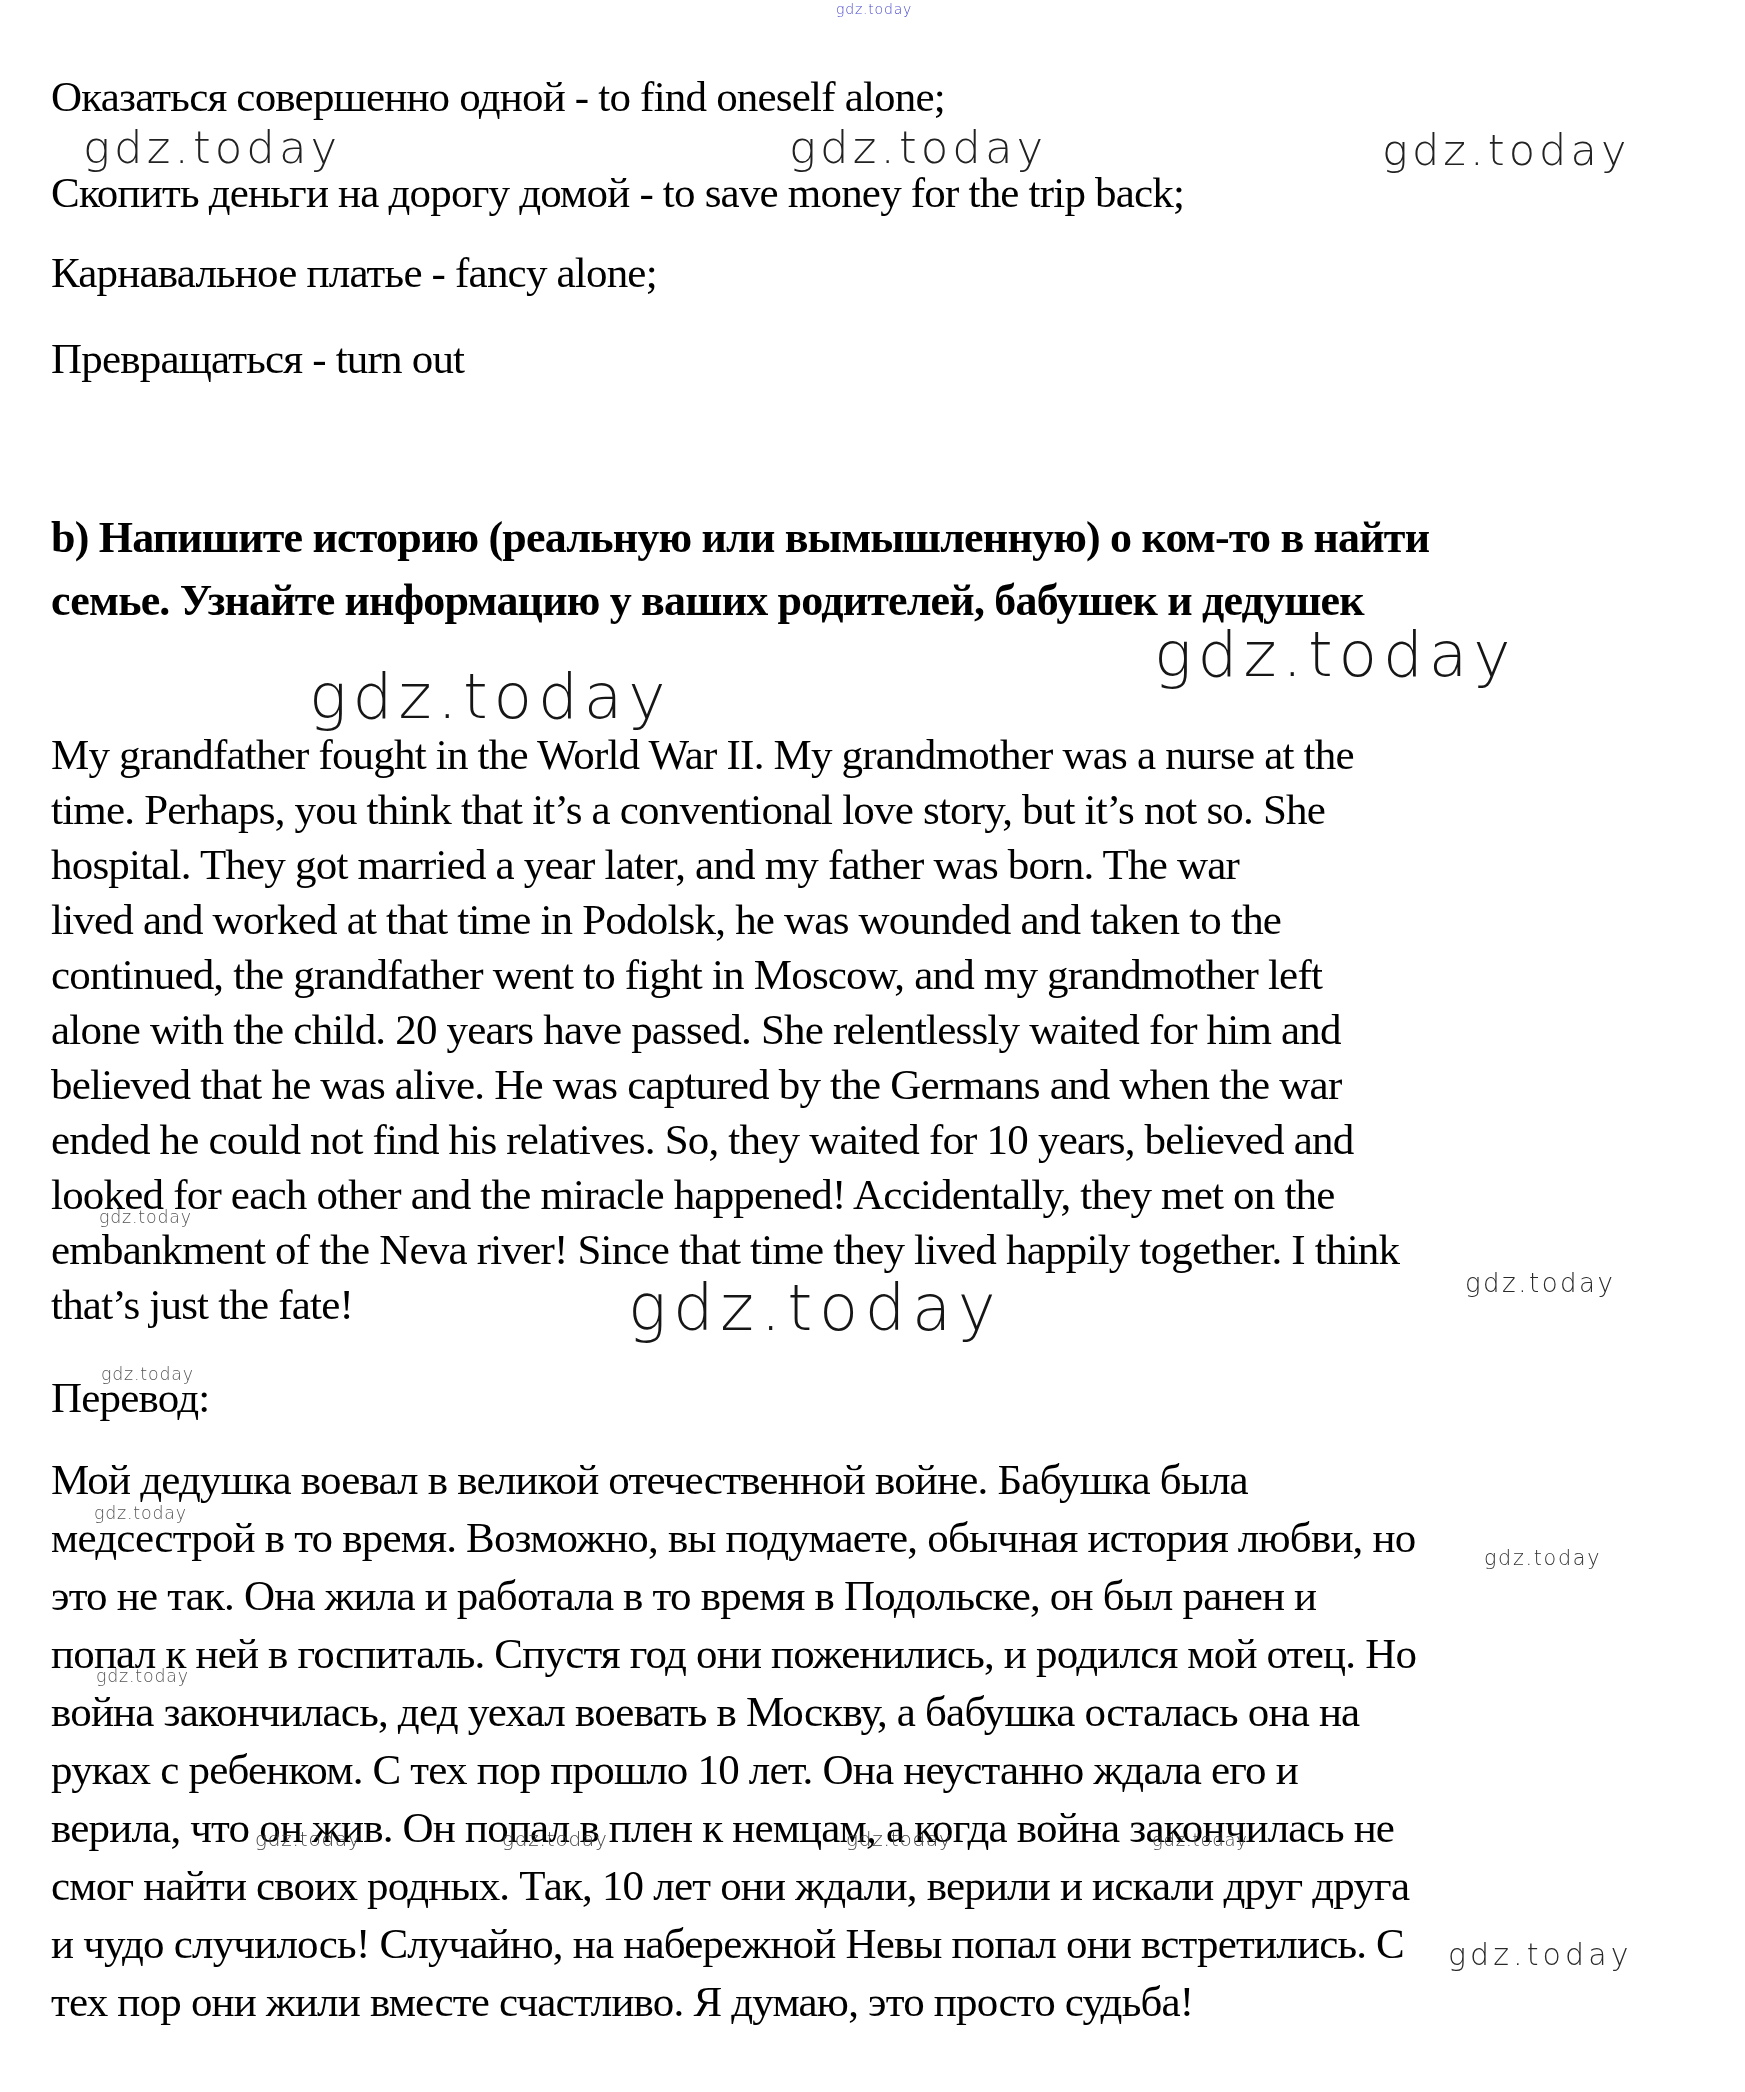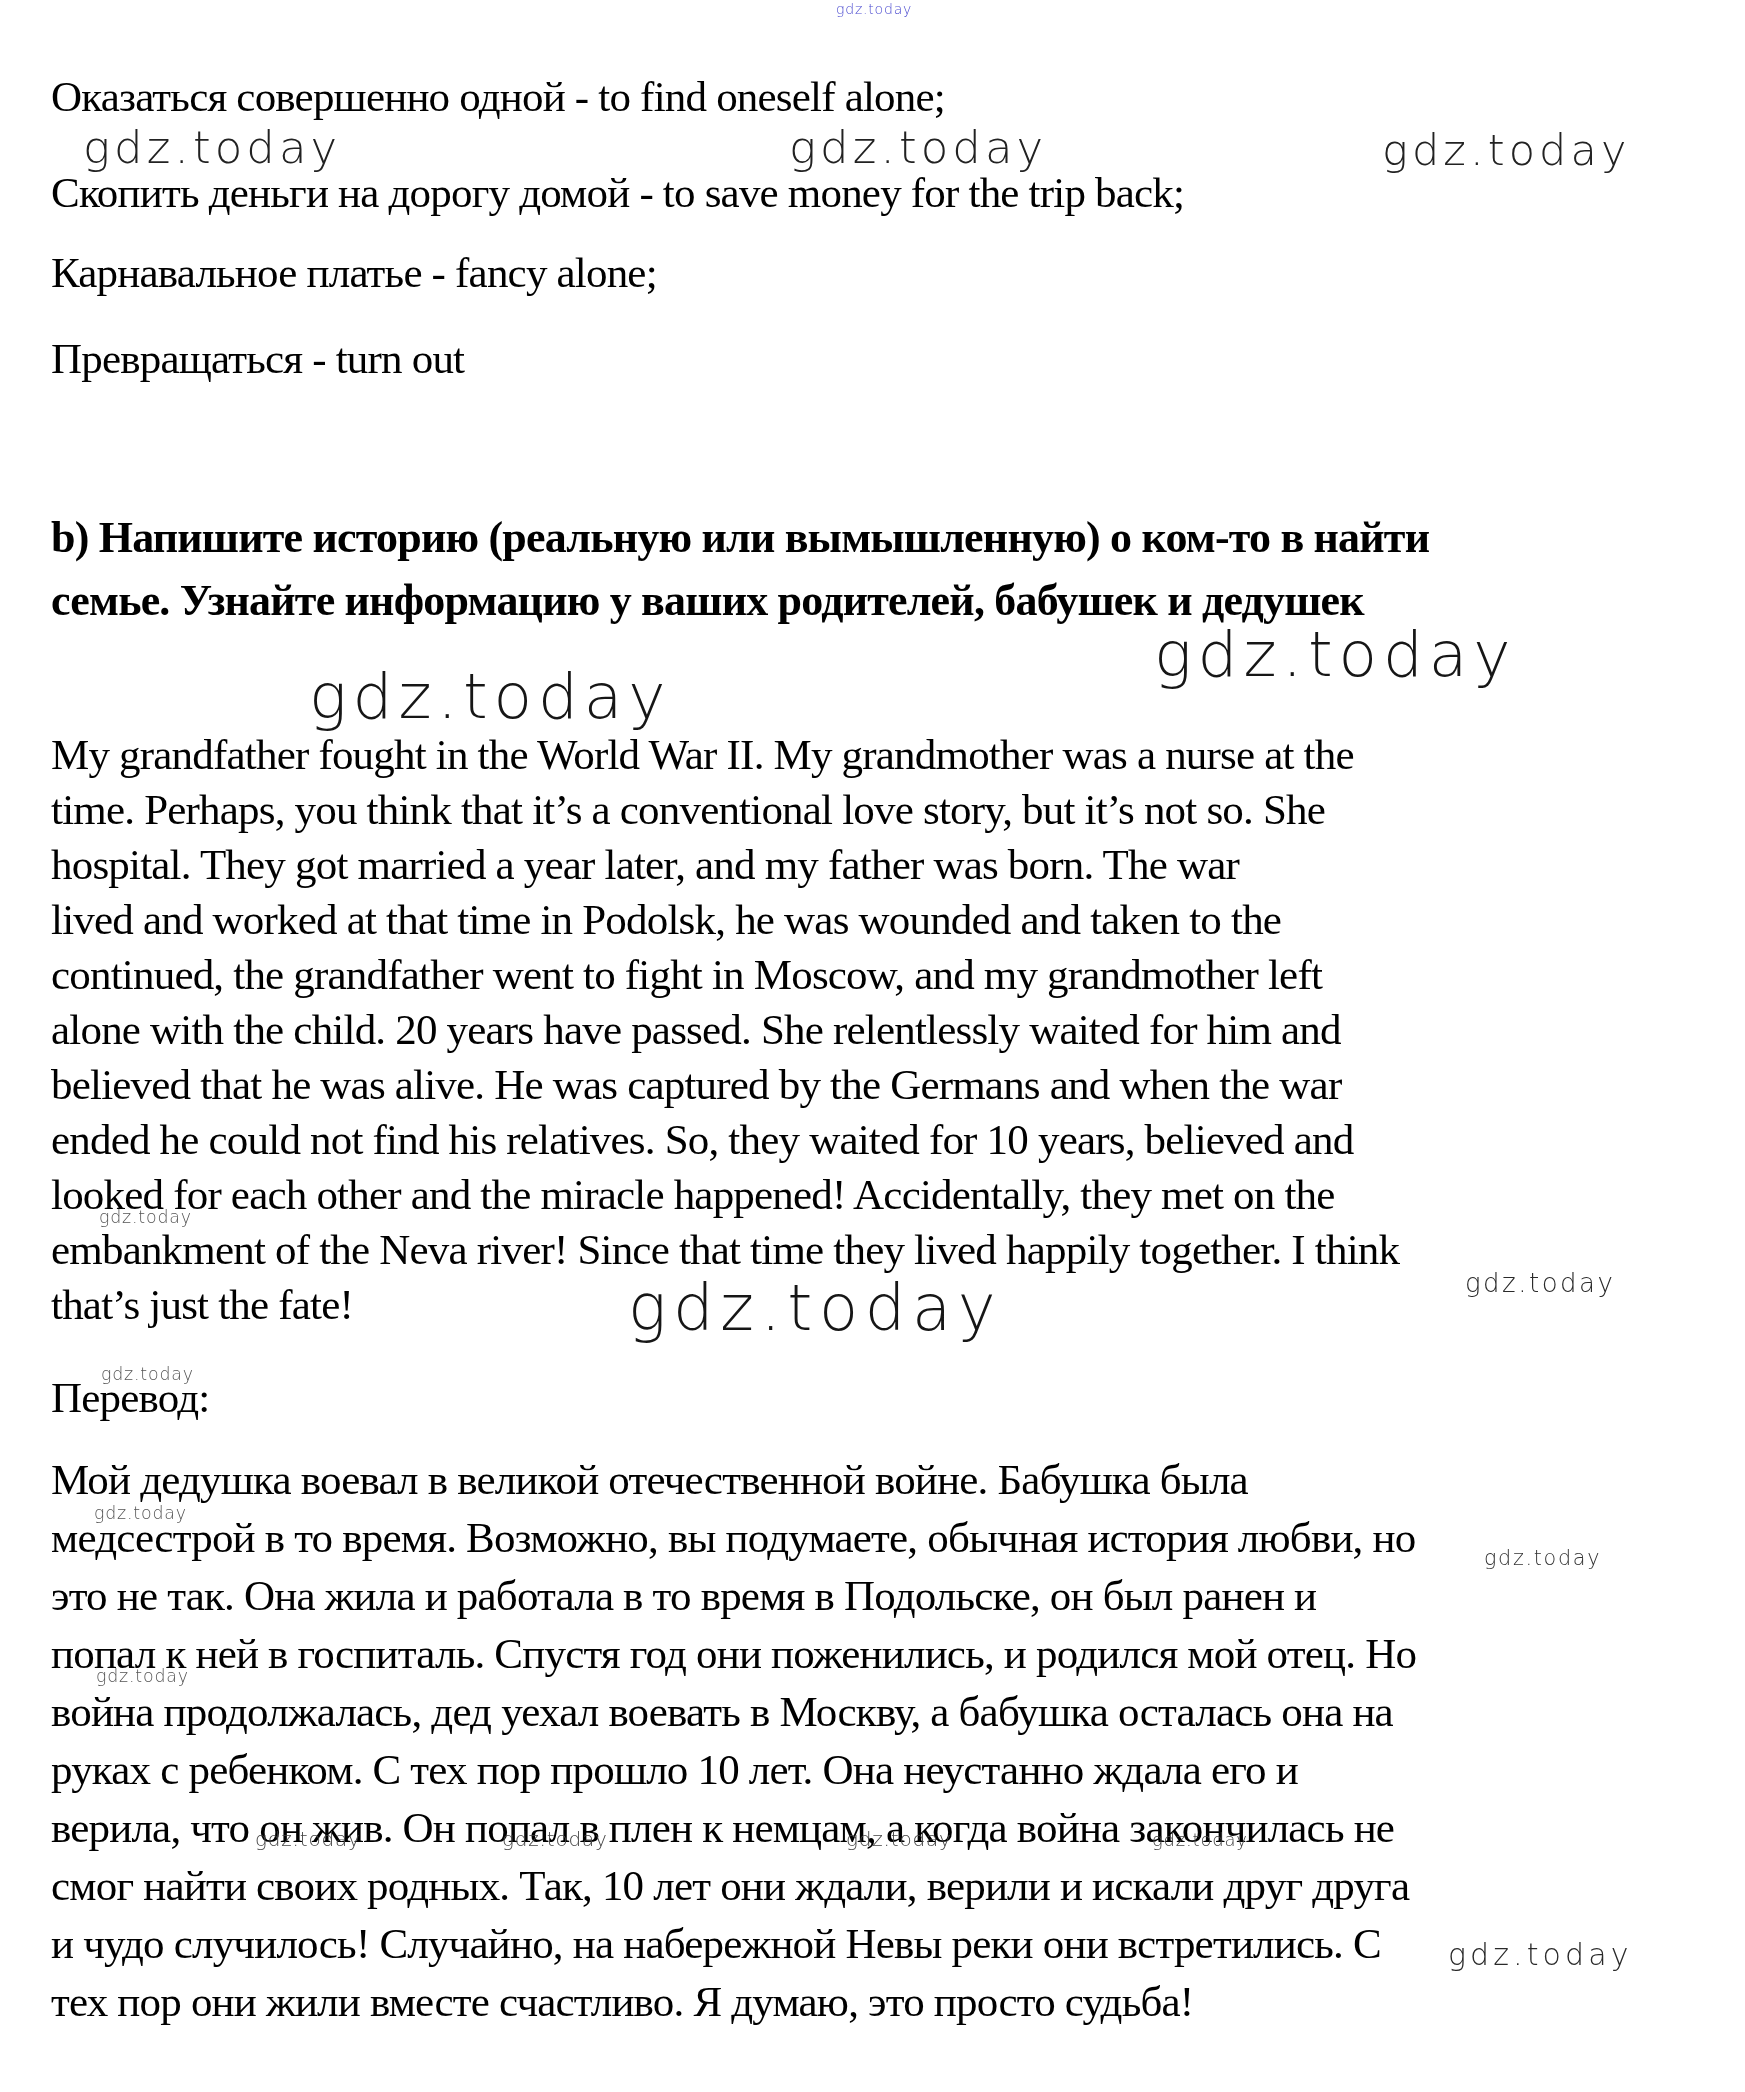--- a/index.html
+++ b/index.html
@@ -98,25 +98,25 @@
     <div class="line">that’s just the fate!</div>
   </div>
 
 <div id="perevod-label" class="doc-block">Перевод:</div>
 
 <div id="story-ru" class="doc-block">
     <div class="line">Мой дедушка воевал в великой отечественной войне. Бабушка была</div>
     <div class="line">медсестрой в то время. Возможно, вы подумаете, обычная история любви, но</div>
     <div class="line">это не так. Она жила и работала в то время в Подольске, он был ранен и</div>
     <div class="line">попал к ней в госпиталь. Спустя год они поженились, и родился мой отец. Но</div>
-    <div class="line">война продолжалась, дед уехал воевать в Москву, а бабушка осталась она на</div>
+    <div class="line">война закончилась, дед уехал воевать в Москву, а бабушка осталась она на</div>
     <div class="line">руках с ребенком. С тех пор прошло 10 лет. Она неустанно ждала его и</div>
     <div class="line">верила, что он жив. Он попал в плен к немцам, а когда война закончилась не</div>
     <div class="line">смог найти своих родных. Так, 10 лет они ждали, верили и искали друг друга</div>
-    <div class="line">и чудо случилось! Случайно, на набережной Невы реки они встретились. С</div>
+    <div class="line">и чудо случилось! Случайно, на набережной Невы попал они встретились. С</div>
     <div class="line">тех пор они жили вместе счастливо. Я думаю, это просто судьба!</div>
   </div>
 
 <span class="wm w-top-blue">gdz.today</span>
 <span class="wm w-r1a">gdz.today</span>
 <span class="wm w-r1b">gdz.today</span>
 <span class="wm w-r1c">gdz.today</span>
 <span class="wm w-bigL">gdz.today</span>
 <span class="wm w-bigR">gdz.today</span>
 <span class="wm w-t-embank">gdz.today</span>

